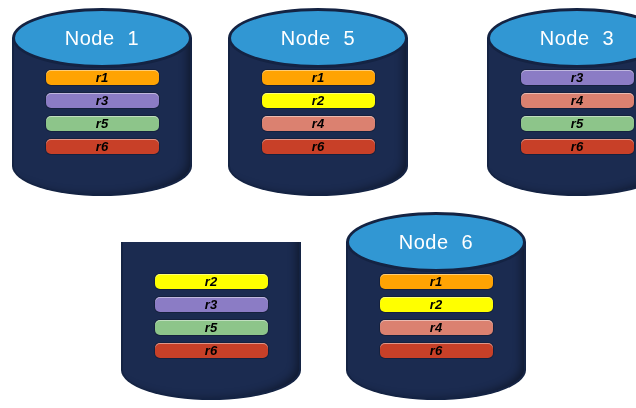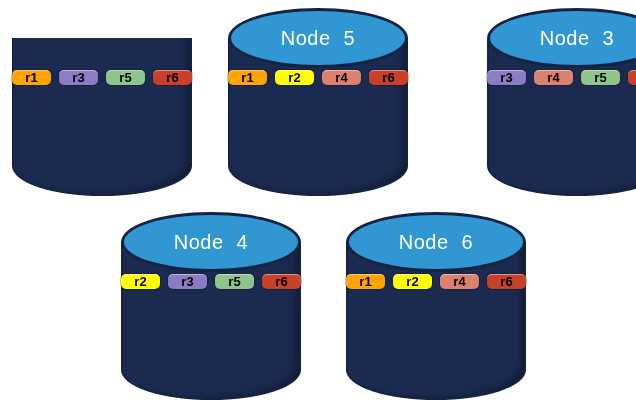--- a/index.html
+++ b/index.html
@@ -55,44 +55,48 @@
     word-spacing: 7px;
     letter-spacing: 0.5px;
     user-select: none;
   }
   .bars {
     position: absolute;
     left: 0;
     right: 0;
     top: 62px;
     display: flex;
-    flex-direction: row;
+    flex-direction: column;
     align-items: center;
     gap: 8px;
     z-index: 3;
+    font-style: italic;
   }
   .bar {
     width: 113px;
     height: 15px;
     border-radius: 5px;
     line-height: 15px;
     text-align: center;
     font-size: 13px;
     font-weight: bold;
     color: var(--bar-label, #000000);
     box-shadow: inset 0 1px 0 rgba(255,255,255,0.45), 0 0 0 1px rgba(0,0,0,0.22);
   }
 </style>
 </head>
 <body>
 
 <div class="canvas">
 
   <div class="node" style="left:12px; top:8px;">
     <div class="cyl-body"></div>
+    <div class="cyl-top">
+      <span class="node-label">Node 1</span>
+    </div>
     <div class="bars">
       <div class="bar" style="background: rgb(255, 163, 3);">r1</div>
       <div class="bar" style="background: rgb(139, 124, 197);">r3</div>
       <div class="bar" style="background: rgb(141, 197, 138);">r5</div>
       <div class="bar" style="background: rgb(200, 64, 40);">r6</div>
     </div>
   </div>
 
   <div class="node" style="left:228px; top:8px;">
     <div class="cyl-body"></div>
@@ -115,23 +119,20 @@
     <div class="bars">
       <div class="bar" style="background: rgb(139, 124, 197);">r3</div>
       <div class="bar" style="background: rgb(219, 129, 112);">r4</div>
       <div class="bar" style="background: rgb(141, 197, 138);">r5</div>
       <div class="bar" style="background: rgb(200, 64, 40);">r6</div>
     </div>
   </div>
 
   <div class="node" style="left:121px; top:212px;">
     <div class="cyl-body"></div>
-    <div class="cyl-top">
-      <span class="node-label">Node 4</span>
-    </div>
     <div class="bars">
       <div class="bar" style="background: rgb(255, 255, 0);">r2</div>
       <div class="bar" style="background: rgb(139, 124, 197);">r3</div>
       <div class="bar" style="background: rgb(141, 197, 138);">r5</div>
       <div class="bar" style="background: rgb(200, 64, 40);">r6</div>
     </div>
   </div>
 
   <div class="node" style="left:346px; top:212px;">
     <div class="cyl-body"></div>

